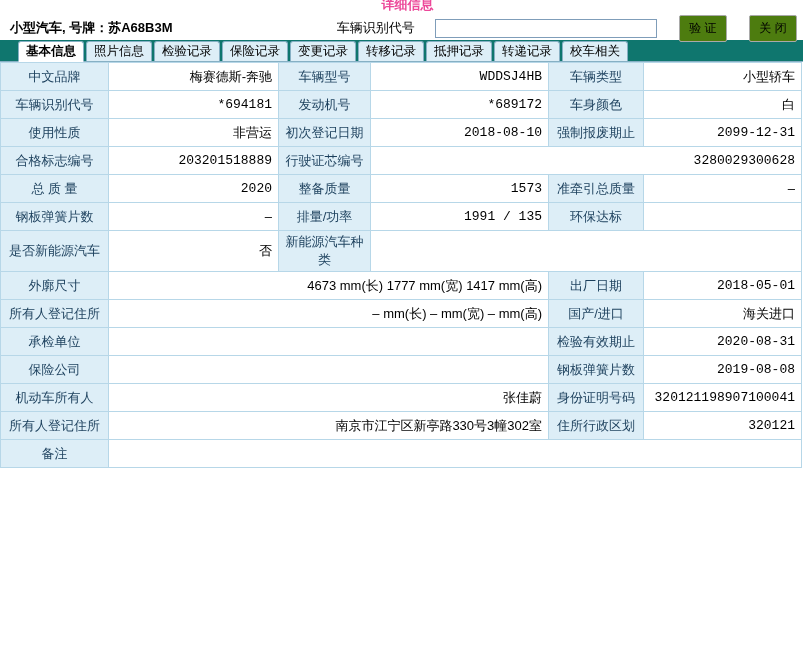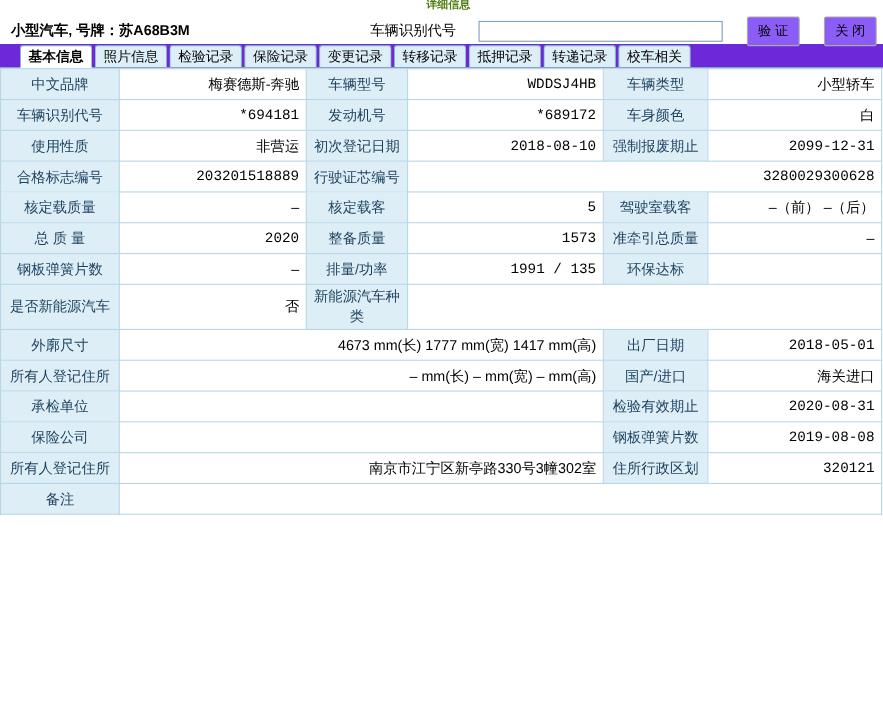--- a/index.html
+++ b/index.html
@@ -14,22 +14,22 @@
     height: 653px;
     overflow: hidden;
     background: #ffffff;
     font-size: 13px;
     color: #000000;
   }
   .title-bar {
     height: 14px;
     text-align: center;
     font-weight: bold;
-    font-size: 10px;
-    color: #4d7c0f;
+    font-size: 13px;
+    color: #ec4899;
     overflow: hidden;
     line-height: 10px;
     padding-left: 12px;
   }
   .header-row {
     display: flex;
     align-items: center;
     height: 26px;
     padding: 2px 6px 0 10px;
     box-sizing: border-box;
@@ -58,34 +58,34 @@
     padding: 0 3px;
     box-sizing: border-box;
   }
   .btn {
     margin-left: 8px;
     height: 27px;
     min-width: 48px;
     padding: 1px 8px;
     font-size: 12px;
     font-family: "Liberation Sans", sans-serif;
-    background: #8b5cf6;
+    background: #4d7c0f;
     border: 1px solid #a9a9a9;
     border-radius: 2px;
     cursor: pointer;
     box-sizing: border-box;
   }
   .tabs {
     display: flex;
     align-items: flex-end;
     height: 22px;
     padding-left: 18px;
     border-bottom: 1px solid #86b0c4;
     box-sizing: border-box;
-    background: #6d28d9;
+    background: #0f766e;
   }
   .tab {
     font-size: 12.5px;
     padding: 2px 7px 3px 7px;
     border: 1px solid #86b0c4;
     border-bottom: none;
     background: #ddeef7;
     margin-right: 2px;
     color: #000;
     cursor: pointer;
@@ -195,28 +195,20 @@
         <td class="lbl">强制报废期止</td>
         <td class="val mono">2099-12-31</td>
       </tr>
       <tr>
         <td class="lbl">合格标志编号</td>
         <td class="val mono">203201518889</td>
         <td class="lbl">行驶证芯编号</td>
         <td class="val mono" colspan="3">3280029300628</td>
       </tr>
       <tr>
-        <td class="lbl">核定载质量</td>
-        <td class="val">–</td>
-        <td class="lbl">核定载客</td>
-        <td class="val mono">5</td>
-        <td class="lbl">驾驶室载客</td>
-        <td class="val">–（前）  –（后）</td>
-      </tr>
-      <tr>
         <td class="lbl">总 质 量</td>
         <td class="val mono">2020</td>
         <td class="lbl">整备质量</td>
         <td class="val mono">1573</td>
         <td class="lbl">准牵引总质量</td>
         <td class="val">–</td>
       </tr>
       <tr>
         <td class="lbl">钢板弹簧片数</td>
         <td class="val">–</td>
@@ -249,20 +241,26 @@
         <td class="lbl">检验有效期止</td>
         <td class="val mono">2020-08-31</td>
       </tr>
       <tr>
         <td class="lbl">保险公司</td>
         <td class="val" colspan="3"></td>
         <td class="lbl">钢板弹簧片数</td>
         <td class="val mono">2019-08-08</td>
       </tr>
       <tr>
+        <td class="lbl">机动车所有人</td>
+        <td class="val" colspan="3">张佳蔚</td>
+        <td class="lbl">身份证明号码</td>
+        <td class="val mono">320121198907100041</td>
+      </tr>
+      <tr>
         <td class="lbl">所有人登记住所</td>
         <td class="val" colspan="3">南京市江宁区新亭路330号3幢302室</td>
         <td class="lbl">住所行政区划</td>
         <td class="val mono">320121</td>
       </tr>
       <tr>
         <td class="lbl">备注</td>
         <td class="val" colspan="5"></td>
       </tr>
     </tbody>

